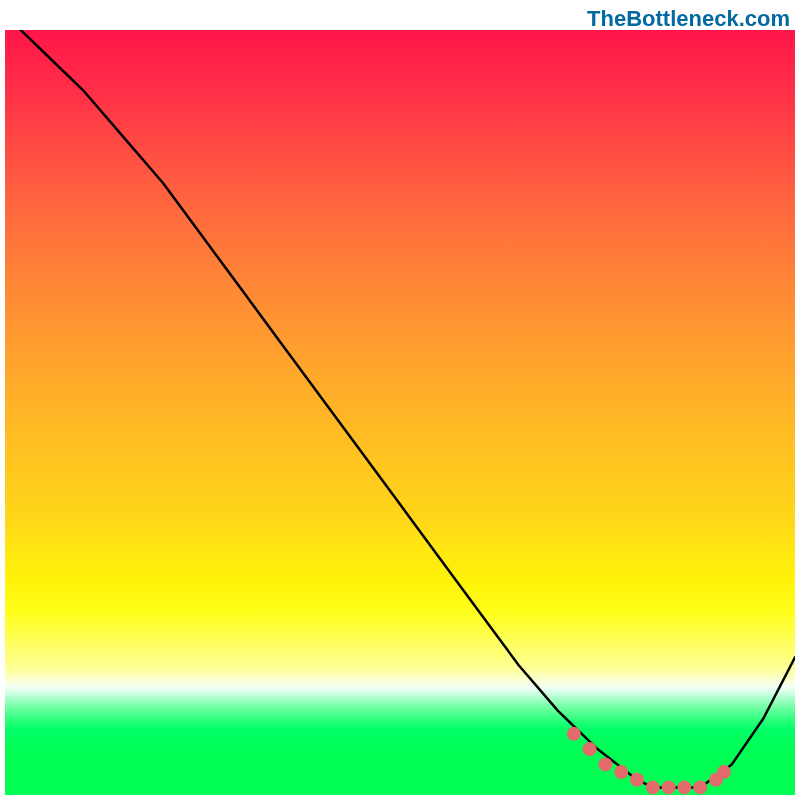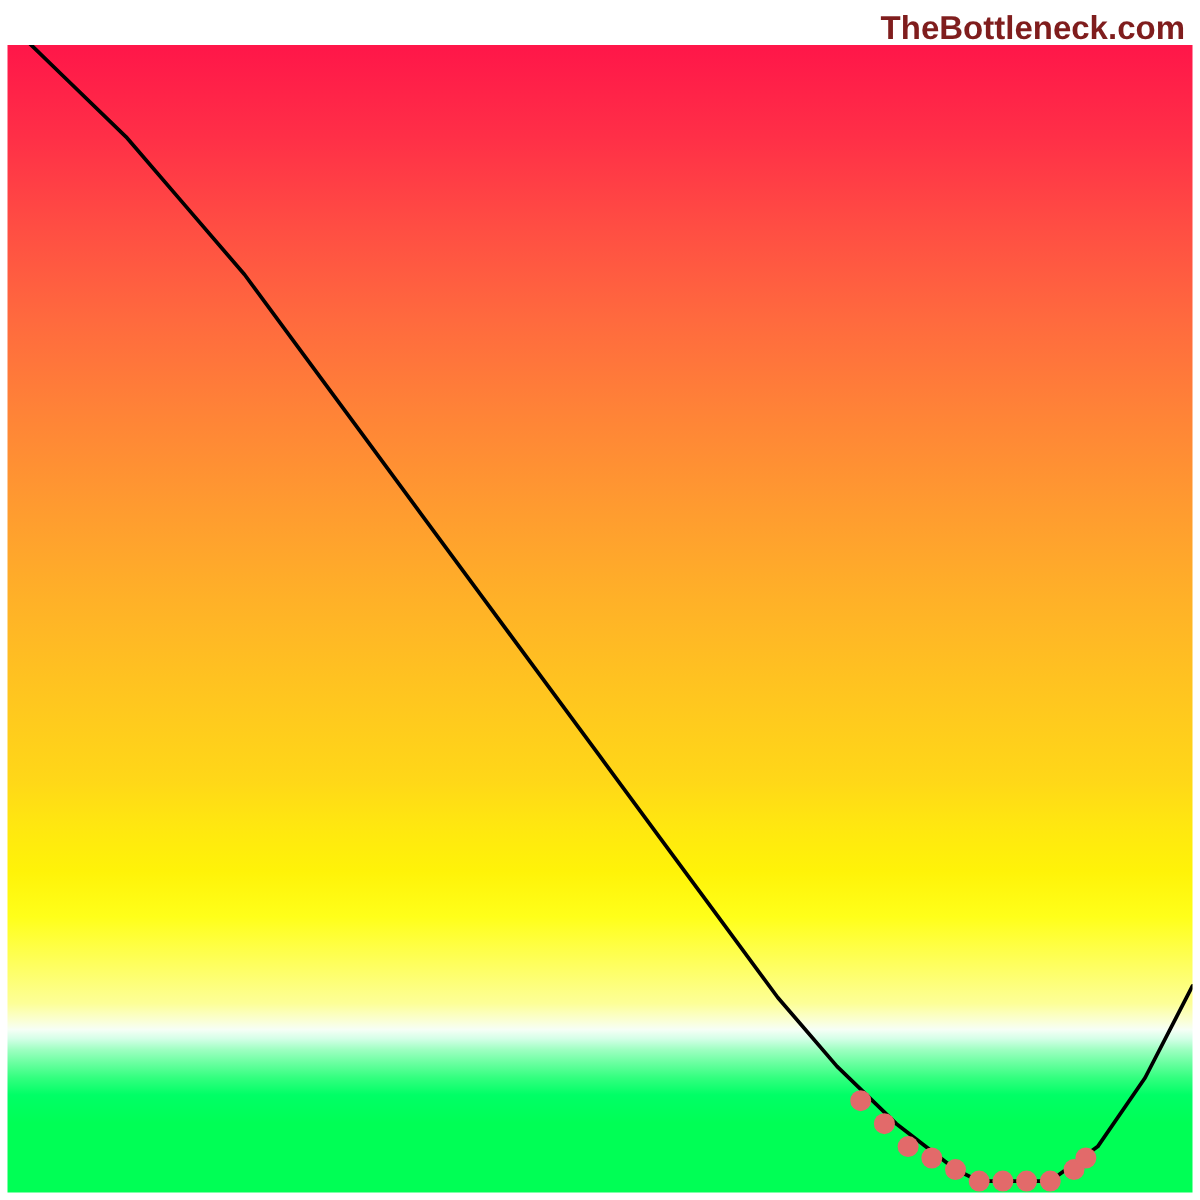--- a/index.html
+++ b/index.html
@@ -10,21 +10,21 @@
     position: relative;
     font-family: Arial, sans-serif;
     overflow: hidden;
   }
   .attribution {
     position: absolute;
     top: 6px;
     right: 10px;
     font-size: 22px;
     font-weight: bold;
-    color: #7f1d1d;
+    color: #0369a1;
     z-index: 10;
   }
   .chart {
     position: absolute;
     top: 30px;
     left: 5px;
     width: 790px;
     height: 765px;
   }
   .plot-area {

